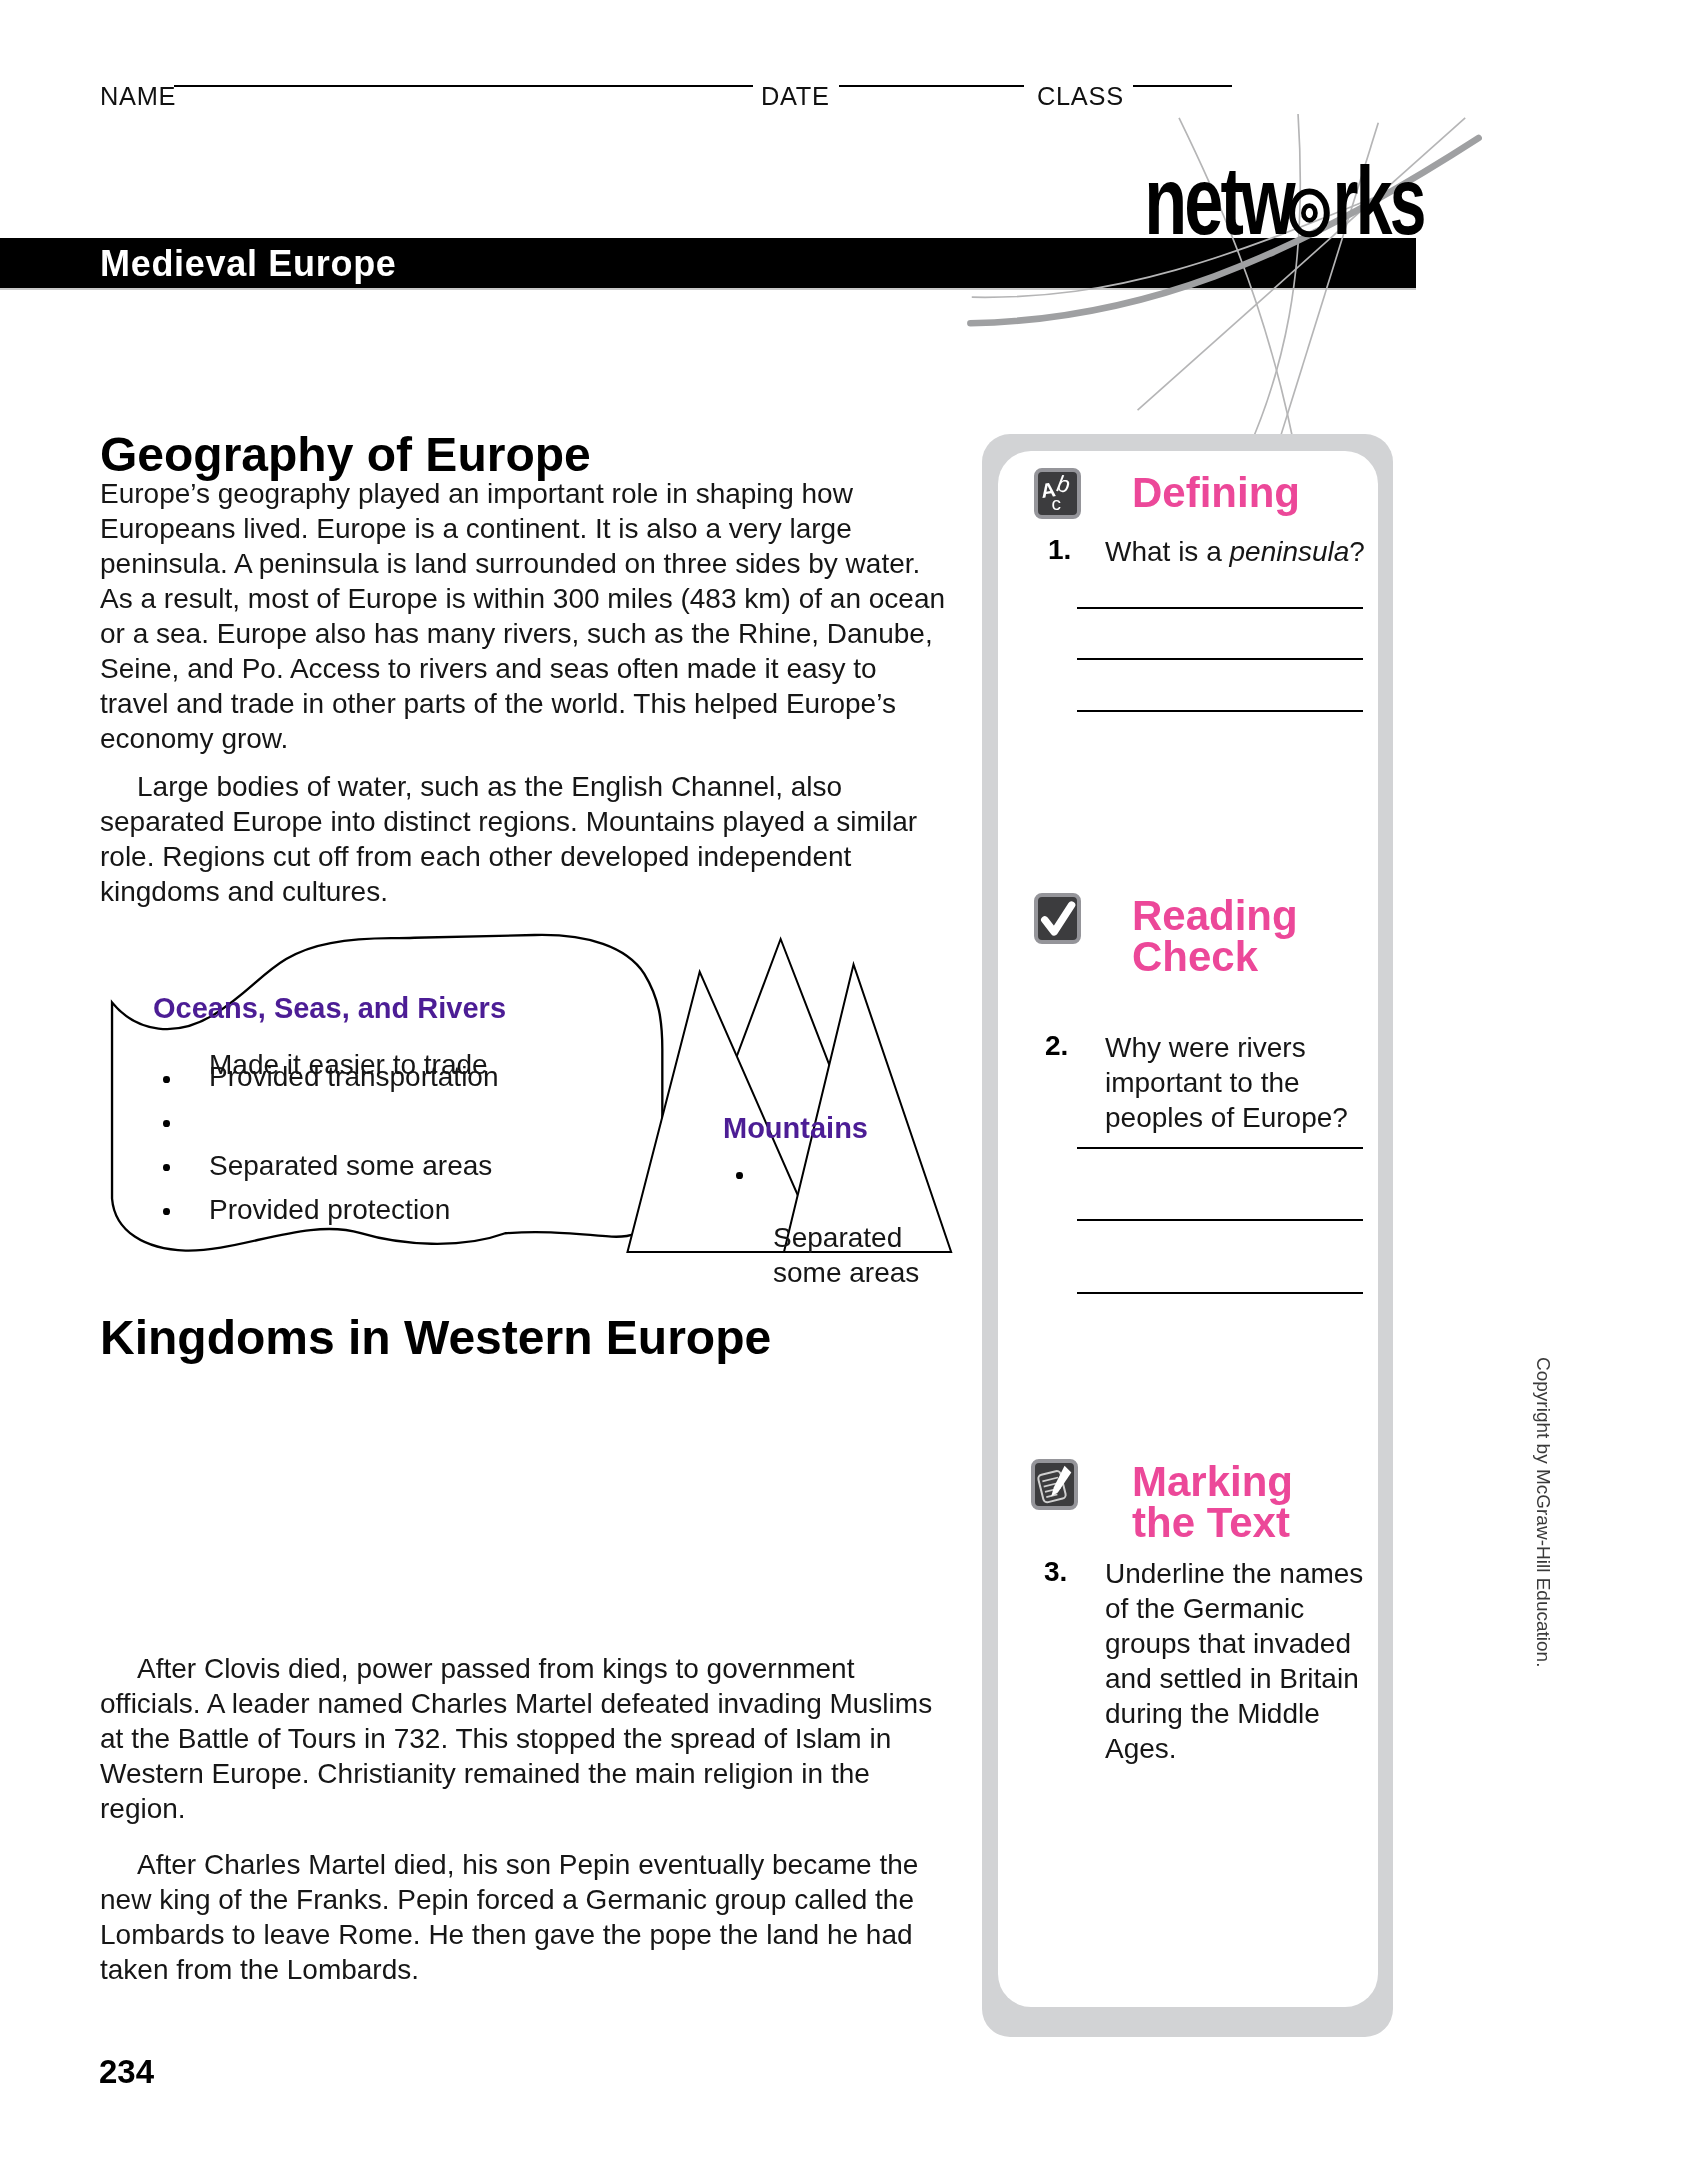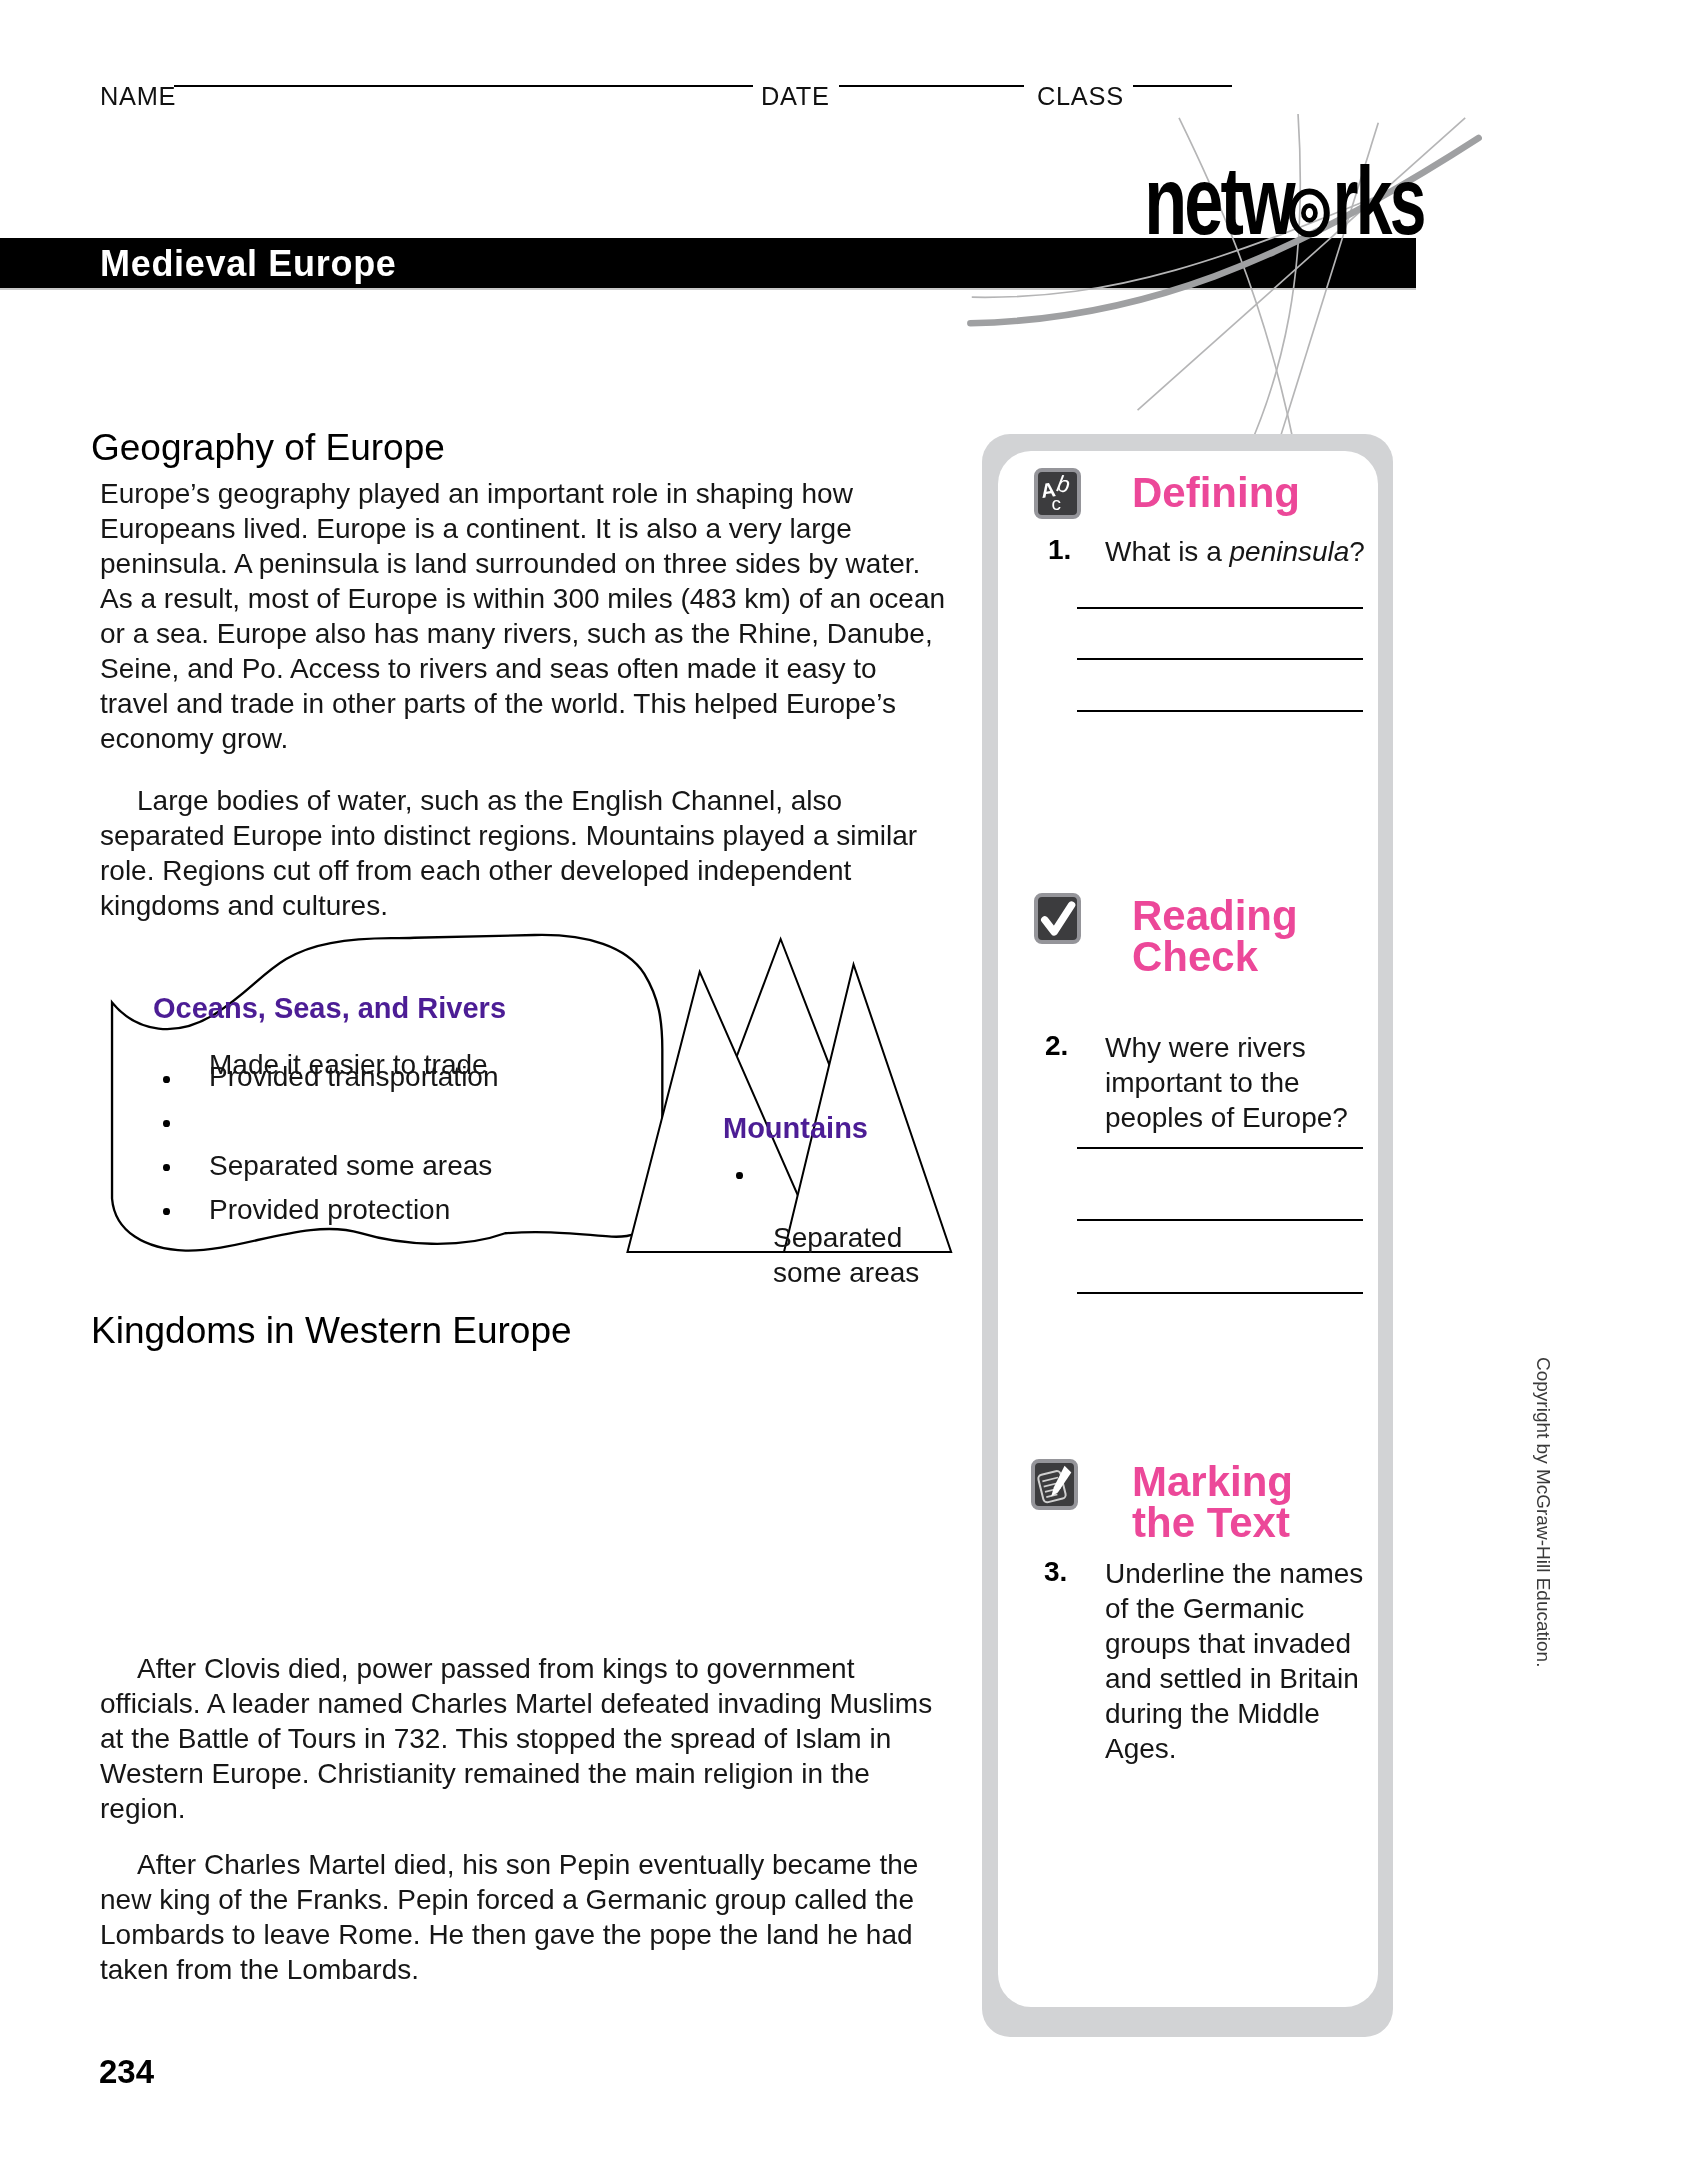--- a/index.html
+++ b/index.html
@@ -23,21 +23,21 @@
   .banner-title{
     left:100px;top:238px;height:50px;line-height:51px;
     color:#fff;font-size:36px;font-weight:bold;letter-spacing:0.7px;
   }
   .lesson-row{left:100px;top:301px;height:41px;line-height:41px;white-space:nowrap;}
   .lesson-label{font-size:32px;font-weight:bold;color:#000;}
   .lesson-title{font-size:32px;color:#000;}
   .lesson-continued{font-size:25.4px;font-style:italic;color:#000;}
   
   .h2{
-    left:91px;font-size:37px;font-weight:normal;color:#000;letter-spacing:0;
+    left:100px;font-size:48px;font-weight:bold;color:#000;letter-spacing:0;
     white-space:nowrap;
   }
   .body-text{
     left:100px;width:851px;font-size:28px;line-height:35px;color:#161616;
   }
   .indent{text-indent:37px;}
   
   .diag-title{font-size:29px;font-weight:bold;color:#4c1d95;white-space:nowrap;}
   .diag-bullet-text{font-size:28px;color:#161616;}
   .dot{width:6.7px;height:6.7px;border-radius:50%;background:#000;}
@@ -94,21 +94,21 @@
     <path d="M 50,335 C 300,330 520,245 810,58" stroke="#9fa0a2" stroke-width="10" fill="none" stroke-linecap="round"></path>
     <text x="310" y="201" font-family="Liberation Sans, sans-serif" font-size="145" font-weight="bold" letter-spacing="-6" textLength="222" lengthAdjust="spacingAndGlyphs" fill="#000">netw</text>
     <ellipse cx="557" cy="170" rx="26" ry="32" fill="none" stroke="#000" stroke-width="9"></ellipse>
     <ellipse cx="557" cy="170" rx="9" ry="11" fill="none" stroke="#000" stroke-width="7"></ellipse>
     <text x="592" y="201" font-family="Liberation Sans, sans-serif" font-size="145" font-weight="bold" letter-spacing="-6" textLength="136" lengthAdjust="spacingAndGlyphs" fill="#000">rks</text>
   </svg>
 
 
   <div class="abs h2" style="top:427px;">Geography of Europe</div>
   <div class="abs body-text" style="top:476px;">Europe’s geography played an important role in shaping how Europeans lived. Europe is a continent. It is also a very large peninsula. A peninsula is land surrounded on three sides by water. As a result, most of Europe is within 300 miles (483 km) of an ocean or a sea. Europe also has many rivers, such as the Rhine, Danube, Seine, and Po. Access to rivers and seas often made it easy to travel and trade in other parts of the world. This helped Europe’s economy grow.</div>
-  <div class="abs body-text indent" style="top:769px;margin-top:14px;">Large bodies of water, such as the English Channel, also separated Europe into distinct regions. Mountains played a similar role. Regions cut off from each other developed independent kingdoms and cultures.</div>
+  <div class="abs body-text indent" style="top:769px;">Large bodies of water, such as the English Channel, also separated Europe into distinct regions. Mountains played a similar role. Regions cut off from each other developed independent kingdoms and cultures.</div>
 
   <svg class="abs" style="left:100px;top:932px;" width="565" height="323" viewBox="0 0 845 482">
     <path d="M 18,105
              C 55,150 115,158 172,122
              C 243,77 258,32 345,16
              C 400,6 430,10 470,8
              L 650,4
              C 730,2 788,22 814,62
              C 836,98 841,132 841,175
              L 841,372

